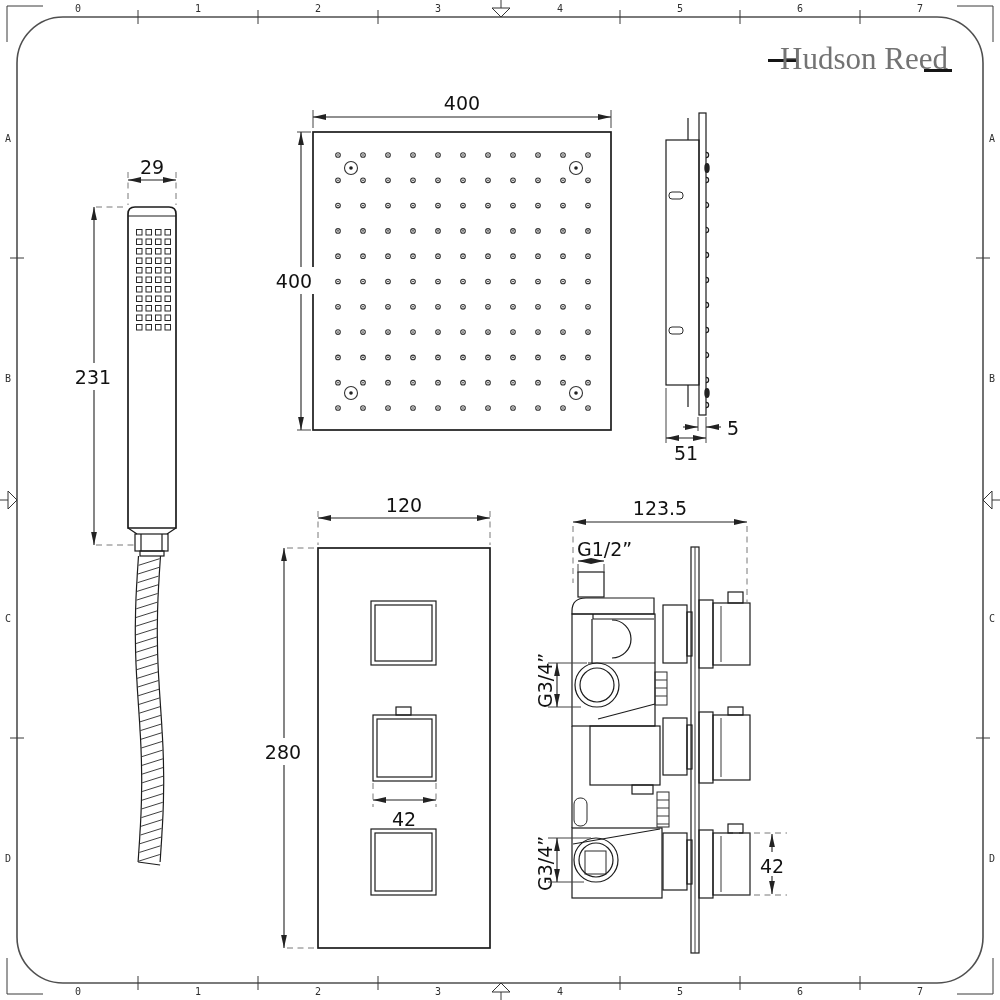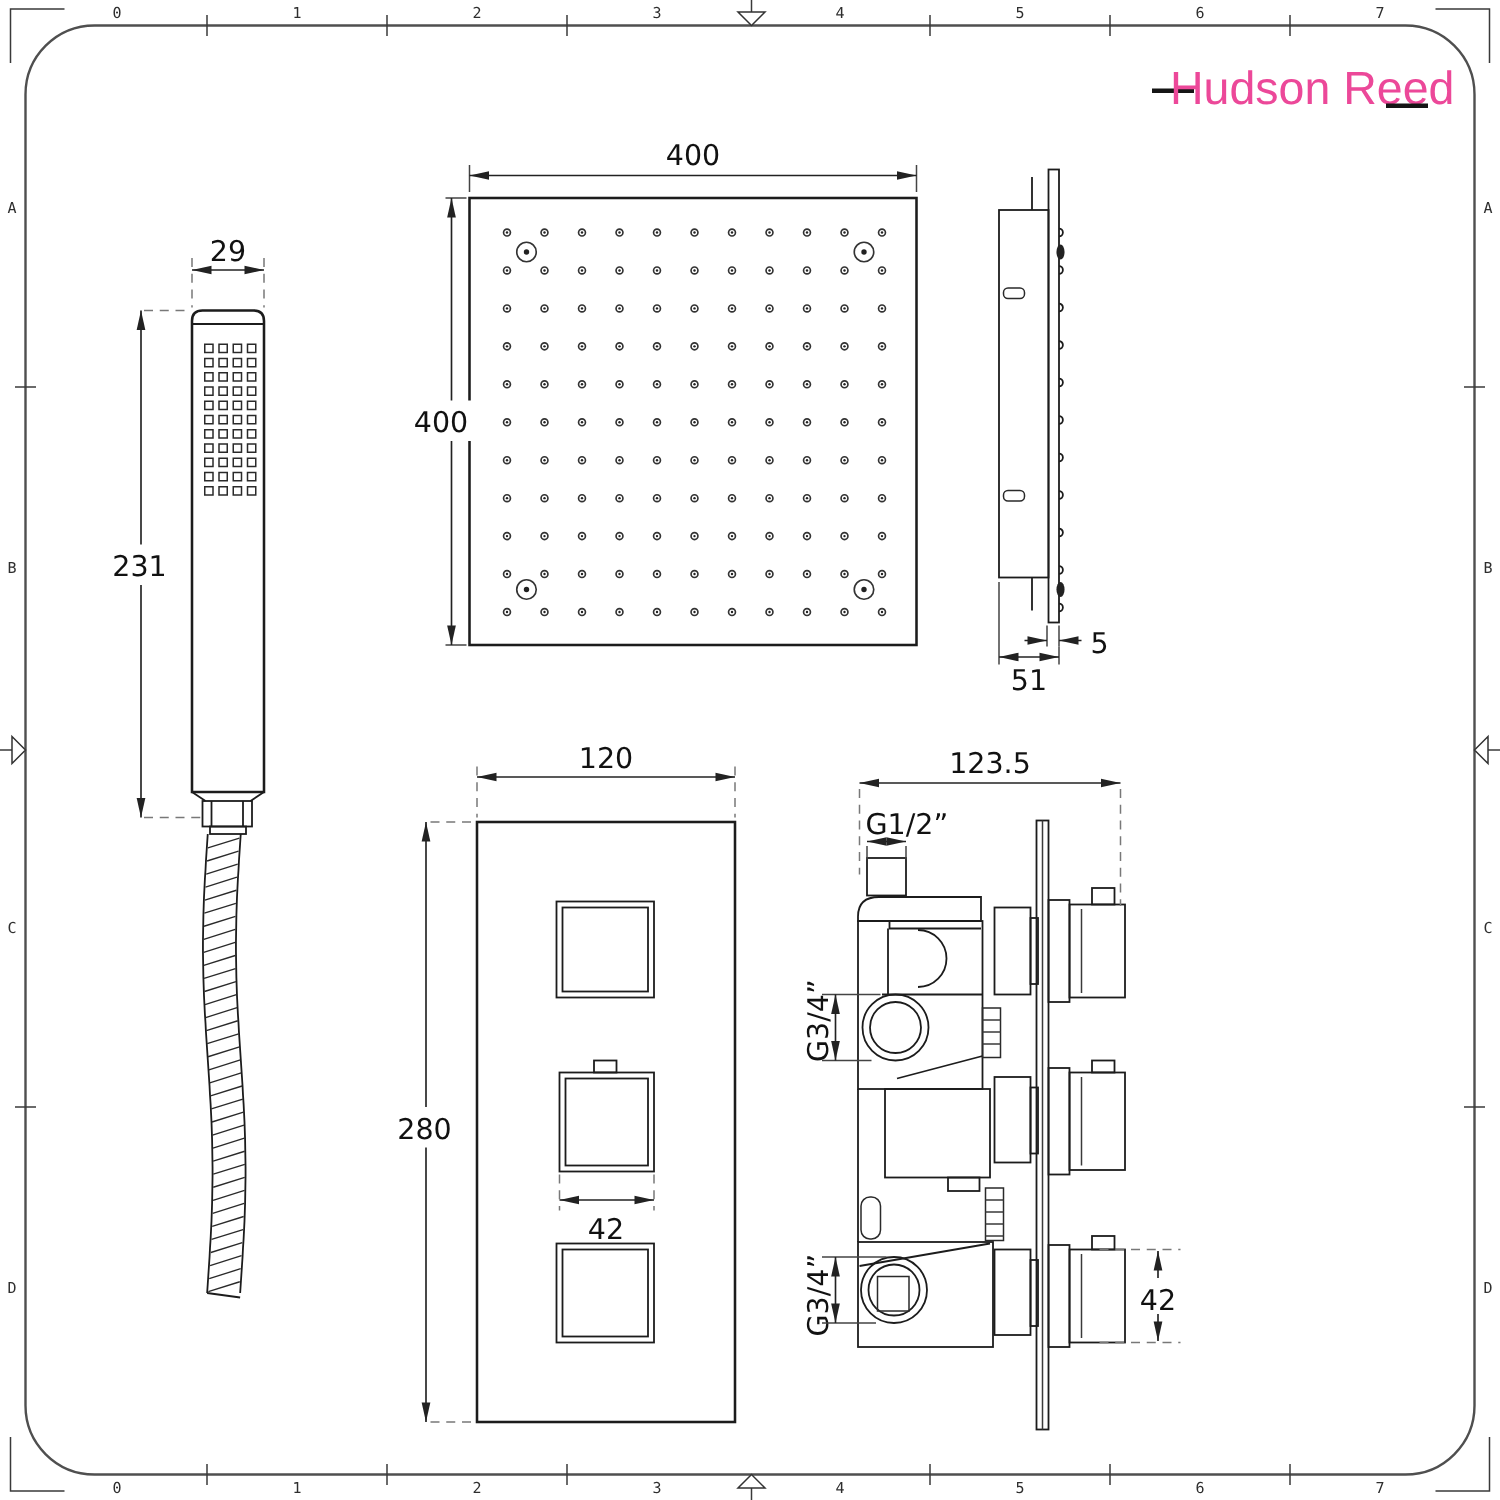--- a/index.html
+++ b/index.html
@@ -17,22 +17,22 @@
   .sq   {fill:none;stroke:#2a2a2a;stroke-width:1;}
   .rib  {stroke:#2a2a2a;stroke-width:.9;fill:none;}
   .noz  {fill:none;stroke:#333;stroke-width:1.1;}
   .nozdot{fill:#222;stroke:none;}
   .darkfill{fill:#222;stroke:none;}
   .tri  {fill:#fff;stroke:#333;stroke-width:1;}
   .wbg  {fill:#fff;stroke:none;}
   .dimtxt{font:19px "DejaVu Sans",sans-serif;fill:#111;}
   .ruler {font:10px "DejaVu Sans Mono",monospace;fill:#2e2e2e;}
   
-  .logo{position:absolute;left:768px;top:42px;width:200px;height:36px;color:#ec4899;
-        font-family:Liberation Sans, sans-serif;font-size:31px;white-space:nowrap;}
+  .logo{position:absolute;left:768px;top:42px;width:200px;height:36px;color:#737373;
+        font-family:Liberation Serif, serif;font-size:31px;white-space:nowrap;}
   .logo-text{position:absolute;left:12px;top:0;line-height:34px;}
   .logo-bar{position:absolute;background:#151515;height:3px;width:28px;}
   .bar-left{left:0;top:17px;}
   .bar-right{left:156px;top:27px;}
 </style>
 </head>
 <body>
 
 <div class="page">
 

